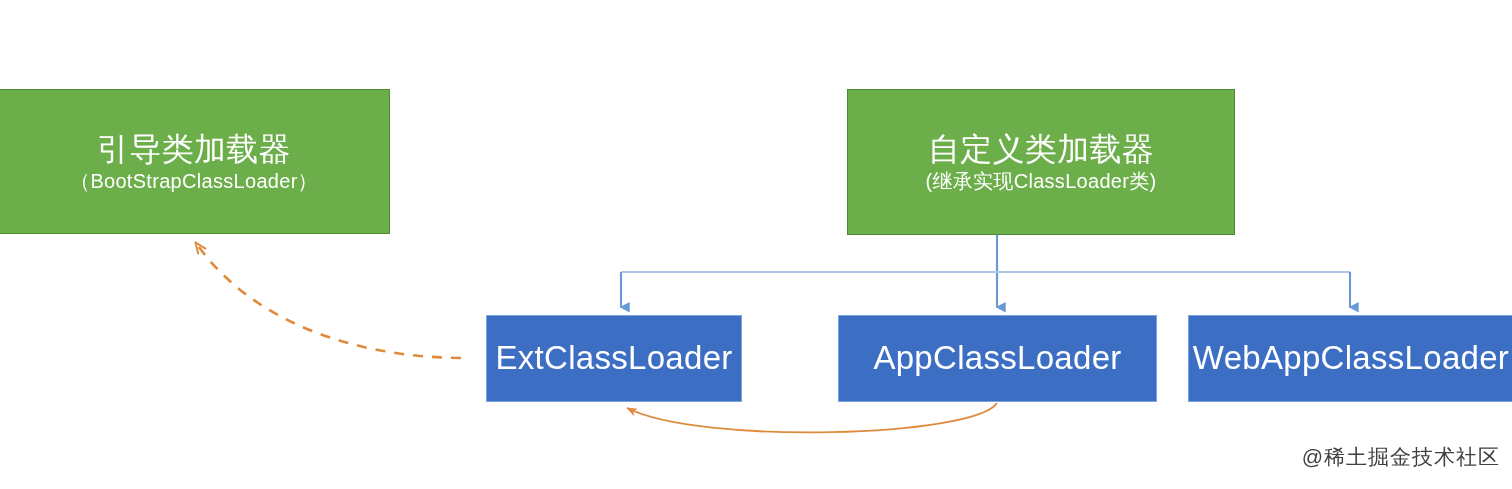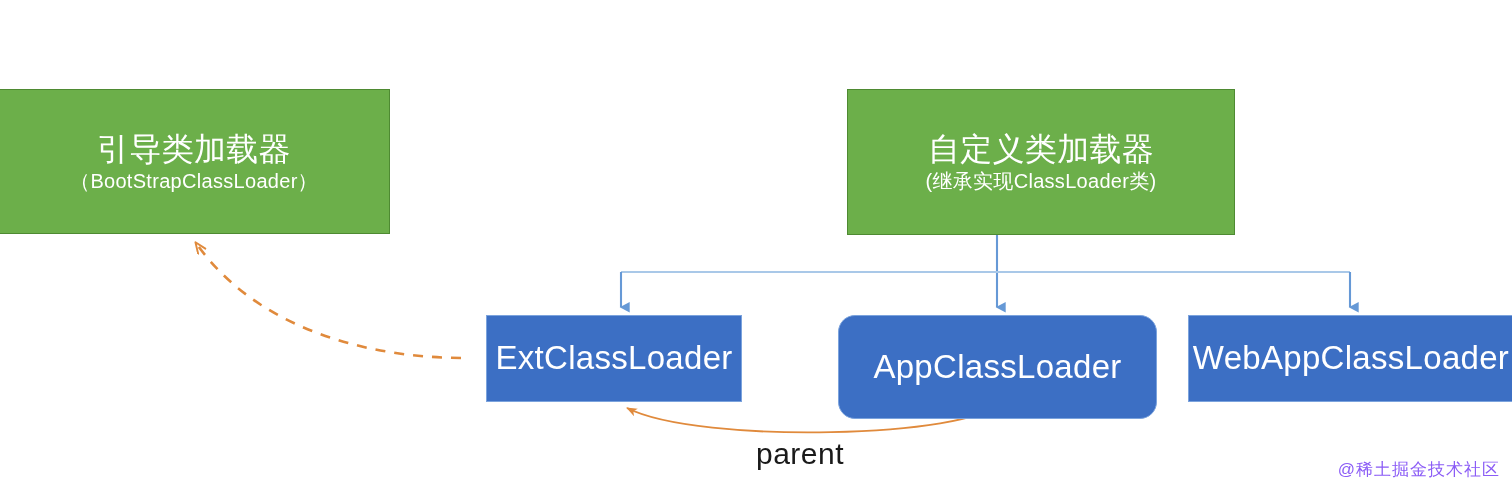--- a/index.html
+++ b/index.html
@@ -44,21 +44,21 @@
     font-size: 20px;
   }
   .node .single {
     font-size: 33px;
   }
 
   
   #node-bootstrap   { left: -2px;   top: 89px;  width: 392px; height: 145px; }
   #node-custom      { left: 847px;  top: 89px;  width: 388px; height: 146px; }
   #node-ext         { left: 466px;  top: 315px; width: 256px; height: 87px; margin-left: 20px; }
-  #node-app         { left: 838px;  top: 315px; width: 319px; height: 104px; border-radius: 17px; }
+  #node-app         { left: 838px;  top: 315px; width: 319px; height: 87px; }
   #node-webapp      { left: 1188px; top: 315px; width: 326px; height: 87px; }
 
   #connectors {
     position: absolute;
     left: 0;
     top: 0;
     width: 1512px;
     height: 489px;
     pointer-events: none;
   }
@@ -68,23 +68,23 @@
     left: 756px;
     top: 437px;
     font-size: 30px;
     color: #1a1a1a;
     letter-spacing: 0.5px;
   }
 
   #watermark {
     position: absolute;
     right: 12px;
-    bottom: 8px;
-    font-size: 17px;
-    color: #8b5cf6;
+    bottom: 18px;
+    font-size: 21px;
+    color: #404040;
     letter-spacing: 1px;
     white-space: nowrap;
   }
 </style>
 </head>
 <body>
 
 <div id="canvas">
 
   <svg id="connectors" viewBox="0 0 1512 489" xmlns="http://www.w3.org/2000/svg">
@@ -128,17 +128,16 @@
   </div>
 
   <div class="node node-blue" id="node-app">
     <span class="single">AppClassLoader</span>
   </div>
 
   <div class="node node-blue" id="node-webapp">
     <span class="single">WebAppClassLoader</span>
   </div>
 
-  <div id="parent-label">parent</div>
 
   <div id="watermark">@稀土掘金技术社区</div>
 
 </div>
 
 </body></html>

